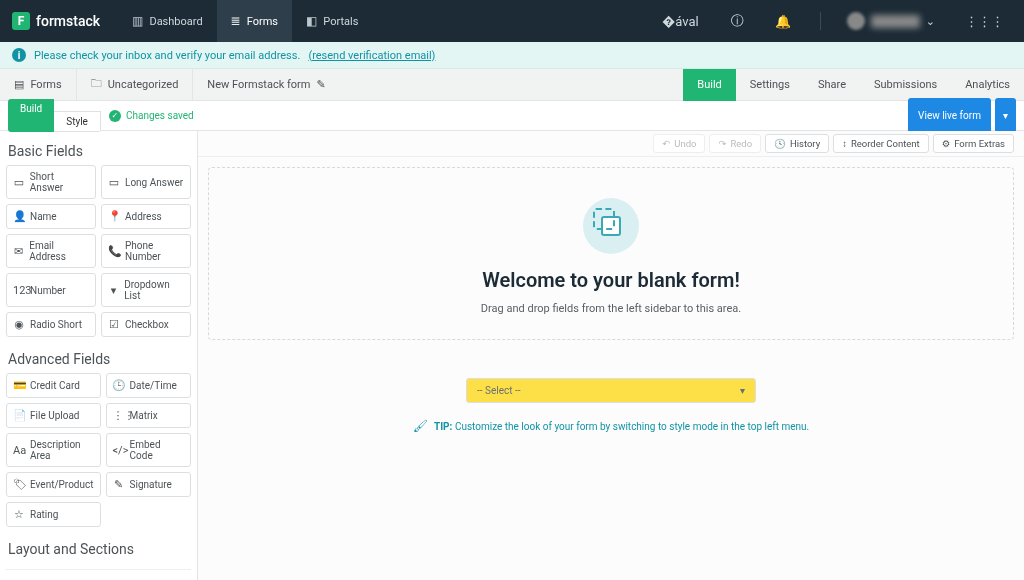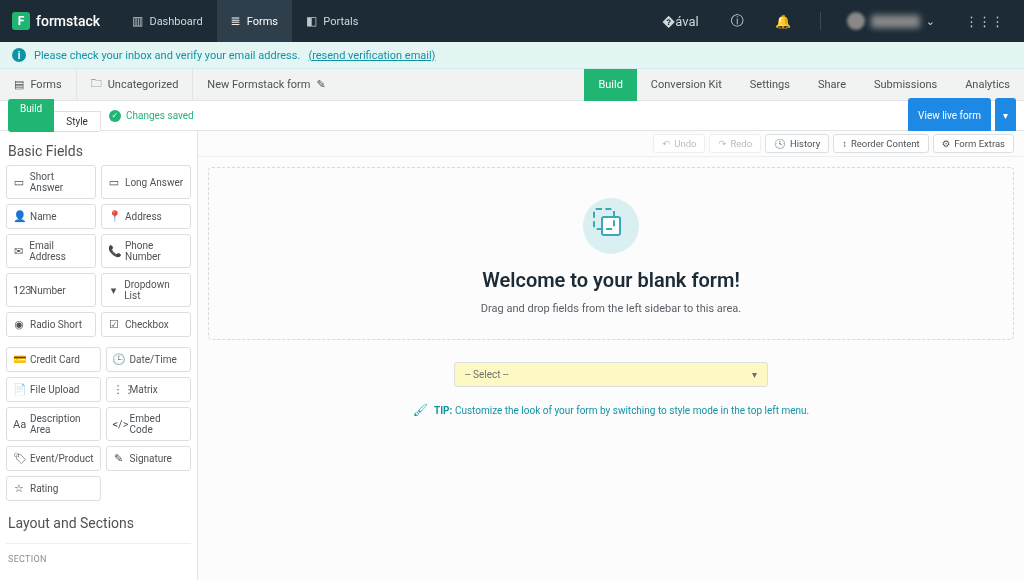--- a/index.html
+++ b/index.html
@@ -55,21 +55,21 @@
 
 .canvas { margin: 10px; border: 1px dashed #d6dadd; border-radius: 4px; padding: 30px 20px 24px; text-align: center; }
 .canvas-illus { width: 56px; height: 56px; border-radius: 50%; background: #d9eff1; margin: 0 auto 14px; display: flex; align-items: center; justify-content: center; position: relative; }
 .illus-sq { width: 20px; height: 20px; border: 2px solid #3aa8b5; border-radius: 3px; background:#fff; position: relative; }
 .illus-sq::before { content:""; position:absolute; width:18px; height:18px; border:2px dashed #3aa8b5; border-radius:3px; top:-10px; left:-10px; }
 .canvas h2 { font-size: 20px; color: #1c2b36; font-weight: 600; margin-bottom: 10px; }
 .canvas p { font-size: 11px; color: #5a6067; }
 
 .template-area { text-align: center; padding: 12px 20px; }
 .template-area .lbl { font-size: 11px; color: #1c2b36; font-weight: 600; margin-bottom: 10px; }
-.select { width: 314px; margin: 0 auto; border: 1px solid #dcdfe1; border-radius: 3px; padding: 6px 10px; font-size: 10px; color: #6b7075; text-align: left; display: flex; justify-content: space-between; align-items: center; cursor: pointer; background:#fef9c3; }
+.select { width: 290px; margin: 16px auto; border: 1px solid #dcdfe1; border-radius: 3px; padding: 6px 10px; font-size: 10px; color: #6b7075; text-align: left; display: flex; justify-content: space-between; align-items: center; cursor: pointer; background:#fde047; }
 .tip { margin-top: 16px; font-size: 10px; color: #1193a5; display: flex; align-items: center; justify-content: center; gap: 6px; }
 .tip .tico { font-size: 12px; }
 
 .userlabel { color:#cfd8dc; font-size:11px; display:flex; align-items:center; gap:6px; padding:0 6px; }
 </style>
 </head>
 <body>
 
 <div class="topnav">
   <div class="logo">
@@ -117,21 +117,20 @@
   <div class="crumb">
     <span class="ico">🗀</span>
     <span>Uncategorized</span>
   </div>
   <div class="crumb" style="border-right:none;">
     <span>New Formstack form</span>
     <span class="ico" style="margin-left:6px;">✎</span>
   </div>
   <div class="crumbbar-right">
     <div class="tab active">Build</div>
-    <div class="tab">Conversion Kit</div>
     <div class="tab">Settings</div>
     <div class="tab">Share</div>
     <div class="tab">Submissions</div>
     <div class="tab">Analytics</div>
   </div>
 </div>
 
 <div class="modebar">
   <div class="pill-group">
     <div class="pill active">Build</div>
@@ -187,20 +186,21 @@
       <div class="field-btn">
           <span class="fico">◉</span>
           <span>Radio Short</span>
         </div>
       <div class="field-btn">
           <span class="fico">☑</span>
           <span>Checkbox</span>
         </div>
     </div>
 
+    <div class="side-head">Advanced Fields</div>
     <div class="field-grid">
       <div class="field-btn">
           <span class="fico">💳</span>
           <span>Credit Card</span>
         </div>
       <div class="field-btn">
           <span class="fico">🕒</span>
           <span>Date/Time</span>
         </div>
       <div class="field-btn">

